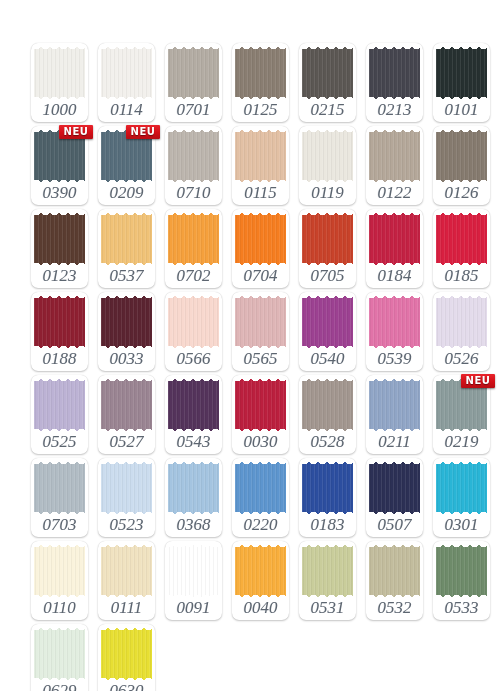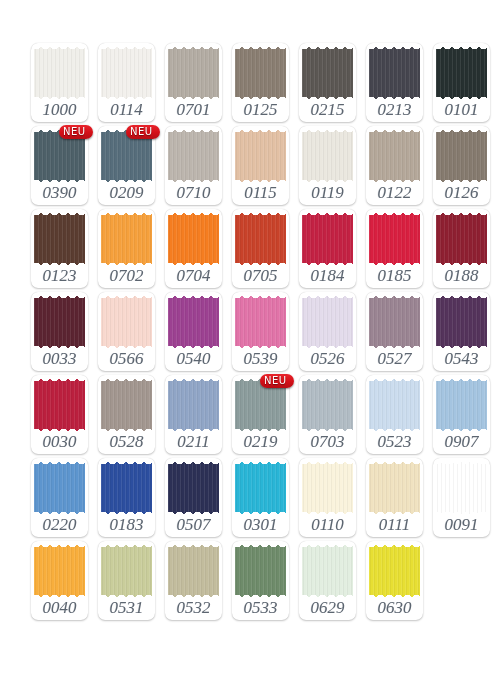--- a/index.html
+++ b/index.html
@@ -99,30 +99,31 @@
     white-space: nowrap;
   }
 
   
   .neu-badge {
     position: absolute;
     top: -1px;
     right: -5px;
     min-width: 26px;
     padding: 1px 4px 2px 4px;
-    border-radius: 7px;
+    border-radius: 1px;
     background: linear-gradient(to bottom, #e8242c 0%, #d41018 52%, #b70d14 100%);
     box-shadow: 0 1px 2px rgba(0,0,0,0.45);
     color: #ffffff;
     font-family: "DejaVu Sans", sans-serif;
     font-style: normal;
-    font-weight: normal;
+    font-weight: bold;
     font-size: 10px;
     line-height: 11px;
     letter-spacing: 0.5px;
+    text-align: center;
     text-shadow: 0 1px 1px rgba(0,0,0,0.45);
     z-index: 5;
   }
 </style>
 </head>
 <body>
 
 <div id="swatch-grid">
     <div class="swatch-card">
       <div class="fabric-wrap">
@@ -256,20 +257,29 @@
       <div class="fabric-wrap">
         <div class="fabric" style="background-color: rgb(90, 60, 48);">
           <div class="zig zig-top"></div>
           <div class="zig zig-bottom"></div>
         </div>
       </div>
       <div class="code">0123</div>
     </div>
     <div class="swatch-card">
       <div class="fabric-wrap">
+        <div class="fabric" style="background-color: rgb(240, 194, 119);">
+          <div class="zig zig-top"></div>
+          <div class="zig zig-bottom"></div>
+        </div>
+      </div>
+      <div class="code">0537</div>
+    </div>
+    <div class="swatch-card">
+      <div class="fabric-wrap">
         <div class="fabric" style="background-color: rgb(245, 160, 60);">
           <div class="zig zig-top"></div>
           <div class="zig zig-bottom"></div>
         </div>
       </div>
       <div class="code">0702</div>
     </div>
     <div class="swatch-card">
       <div class="fabric-wrap">
         <div class="fabric" style="background-color: rgb(245, 125, 32);">
@@ -328,20 +338,29 @@
       <div class="fabric-wrap">
         <div class="fabric" style="background-color: rgb(248, 216, 206);">
           <div class="zig zig-top"></div>
           <div class="zig zig-bottom"></div>
         </div>
       </div>
       <div class="code">0566</div>
     </div>
     <div class="swatch-card">
       <div class="fabric-wrap">
+        <div class="fabric" style="background-color: rgb(222, 181, 182);">
+          <div class="zig zig-top"></div>
+          <div class="zig zig-bottom"></div>
+        </div>
+      </div>
+      <div class="code">0565</div>
+    </div>
+    <div class="swatch-card">
+      <div class="fabric-wrap">
         <div class="fabric" style="background-color: rgb(156, 65, 145);">
           <div class="zig zig-top"></div>
           <div class="zig zig-bottom"></div>
         </div>
       </div>
       <div class="code">0540</div>
     </div>
     <div class="swatch-card">
       <div class="fabric-wrap">
         <div class="fabric" style="background-color: rgb(225, 115, 168);">
@@ -352,20 +371,29 @@
       <div class="code">0539</div>
     </div>
     <div class="swatch-card">
       <div class="fabric-wrap">
         <div class="fabric" style="background-color: rgb(227, 219, 235);">
           <div class="zig zig-top"></div>
           <div class="zig zig-bottom"></div>
         </div>
       </div>
       <div class="code">0526</div>
+    </div>
+    <div class="swatch-card">
+      <div class="fabric-wrap">
+        <div class="fabric" style="background-color: rgb(188, 178, 212);">
+          <div class="zig zig-top"></div>
+          <div class="zig zig-bottom"></div>
+        </div>
+      </div>
+      <div class="code">0525</div>
     </div>
     <div class="swatch-card">
       <div class="fabric-wrap">
         <div class="fabric" style="background-color: rgb(154, 132, 146);">
           <div class="zig zig-top"></div>
           <div class="zig zig-bottom"></div>
         </div>
       </div>
       <div class="code">0527</div>
     </div>
@@ -433,21 +461,21 @@
       </div>
       <div class="code">0523</div>
     </div>
     <div class="swatch-card">
       <div class="fabric-wrap">
         <div class="fabric" style="background-color: rgb(164, 196, 224);">
           <div class="zig zig-top"></div>
           <div class="zig zig-bottom"></div>
         </div>
       </div>
-      <div class="code">0907</div>
+      <div class="code">0368</div>
     </div>
     <div class="swatch-card">
       <div class="fabric-wrap">
         <div class="fabric" style="background-color: rgb(93, 149, 206);">
           <div class="zig zig-top"></div>
           <div class="zig zig-bottom"></div>
         </div>
       </div>
       <div class="code">0220</div>
     </div>

